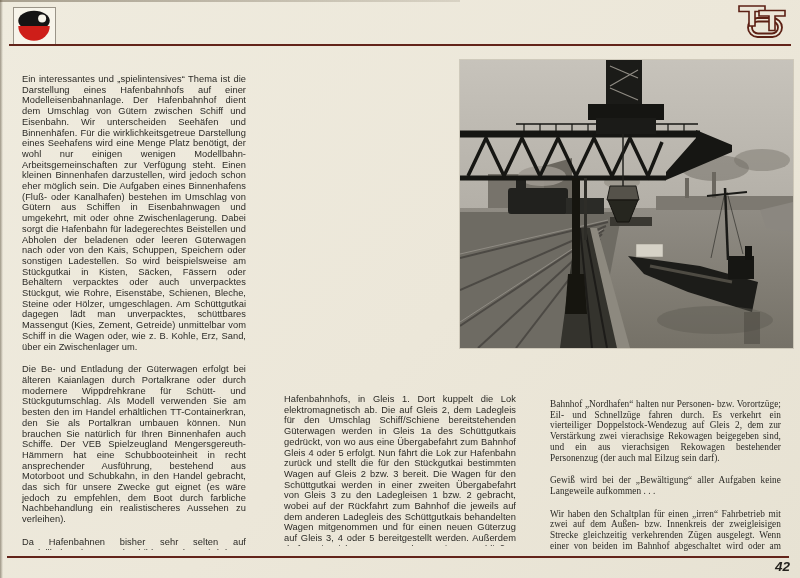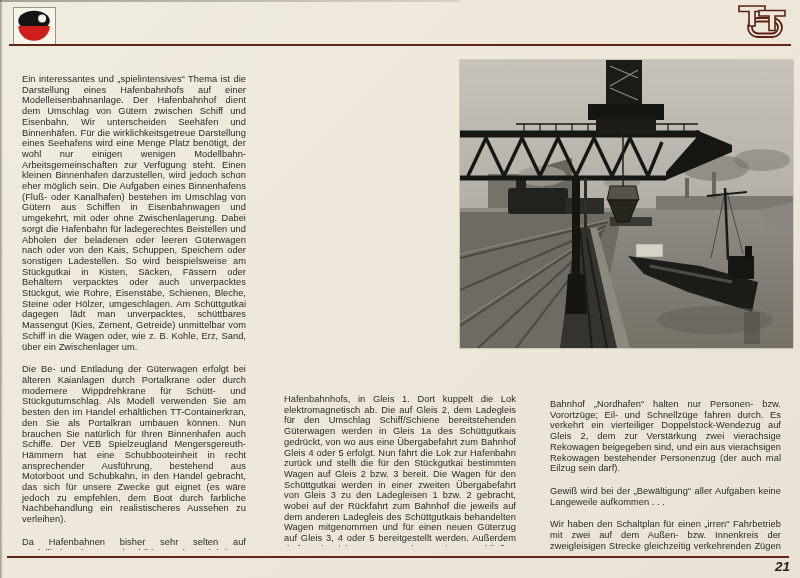--- a/index.html
+++ b/index.html
@@ -21,21 +21,21 @@
     background:#f7f4ea;border:1px solid #9a9488;box-sizing:border-box;}
   .publisher-logo svg{display:block;width:100%;height:100%;}
   .tt-logo{position:absolute;left:735px;top:3px;width:54px;height:38px;}
   .tt-logo svg{display:block;width:100%;height:100%;}
 
   .col{position:absolute;font-size:9.3px;line-height:10.7px;overflow:hidden;
     letter-spacing:.05px;}
   .col p{margin:12px;text-align:justify;hyphens:auto;-webkit-hyphens:auto;}
   #col1{left:10px;top:62px;width:248px;height:488px;}
   #col2{left:272px;top:382px;width:256px;height:164px;}
-  #col3{left:538px;top:387px;width:255px;height:164px;}
+  #col3{left:538px;top:387px;width:255px;height:164px;font-family:Liberation Serif, serif;}
 
   .photo{position:absolute;left:460px;top:60px;width:333px;height:288px;
     background:#b5b1a9;box-shadow:0 0 0 1px rgba(120,112,96,.25);}
   .photo svg{display:block;width:100%;height:100%;}
 
   .page-number{position:absolute;right:10px;top:559px;
     font-size:13.5px;font-weight:bold;font-style:italic;color:#25231f;}
 </style>
 </head>
 <body>
@@ -166,13 +166,13 @@
   <p lang="de">Der Reisezugverkehr fordert natürlich auch sein Recht. Im</p>
 </div>
 
 <div class="col" id="col3">
   <p lang="de">Bahnhof „Nordhafen“ halten nur Personen- bzw. Vorortzüge; Eil- und Schnellzüge fahren durch. Es verkehrt ein vierteiliger Doppelstock-Wendezug auf Gleis 2, dem zur Verstärkung zwei vierachsige Rekowagen beigegeben sind, und ein aus vierachsigen Rekowagen bestehender Personenzug (der auch mal Eilzug sein darf).</p>
   <p lang="de">Gewiß wird bei der „Bewältigung“ aller Aufgaben keine Langeweile aufkommen . . .</p>
   <p lang="de">Wir haben den Schaltplan für einen „irren“ Fahrbetrieb mit zwei auf dem Außen- bzw. Innenkreis der zweigleisigen Strecke gleichzeitig verkehrenden Zügen ausgelegt. Wenn einer von beiden im Bahnhof abgeschaltet wird oder am Signal F oder G auf die Einfahrt wartet, können Sie im Bereich der Hafenbahn mit der Rangierlok Verschiebedienste leisten.</p>
 </div>
 
 <div class="rule footer-rule"></div>
-<div class="page-number">21</div>
+<div class="page-number">42</div>
 
 </body></html>

